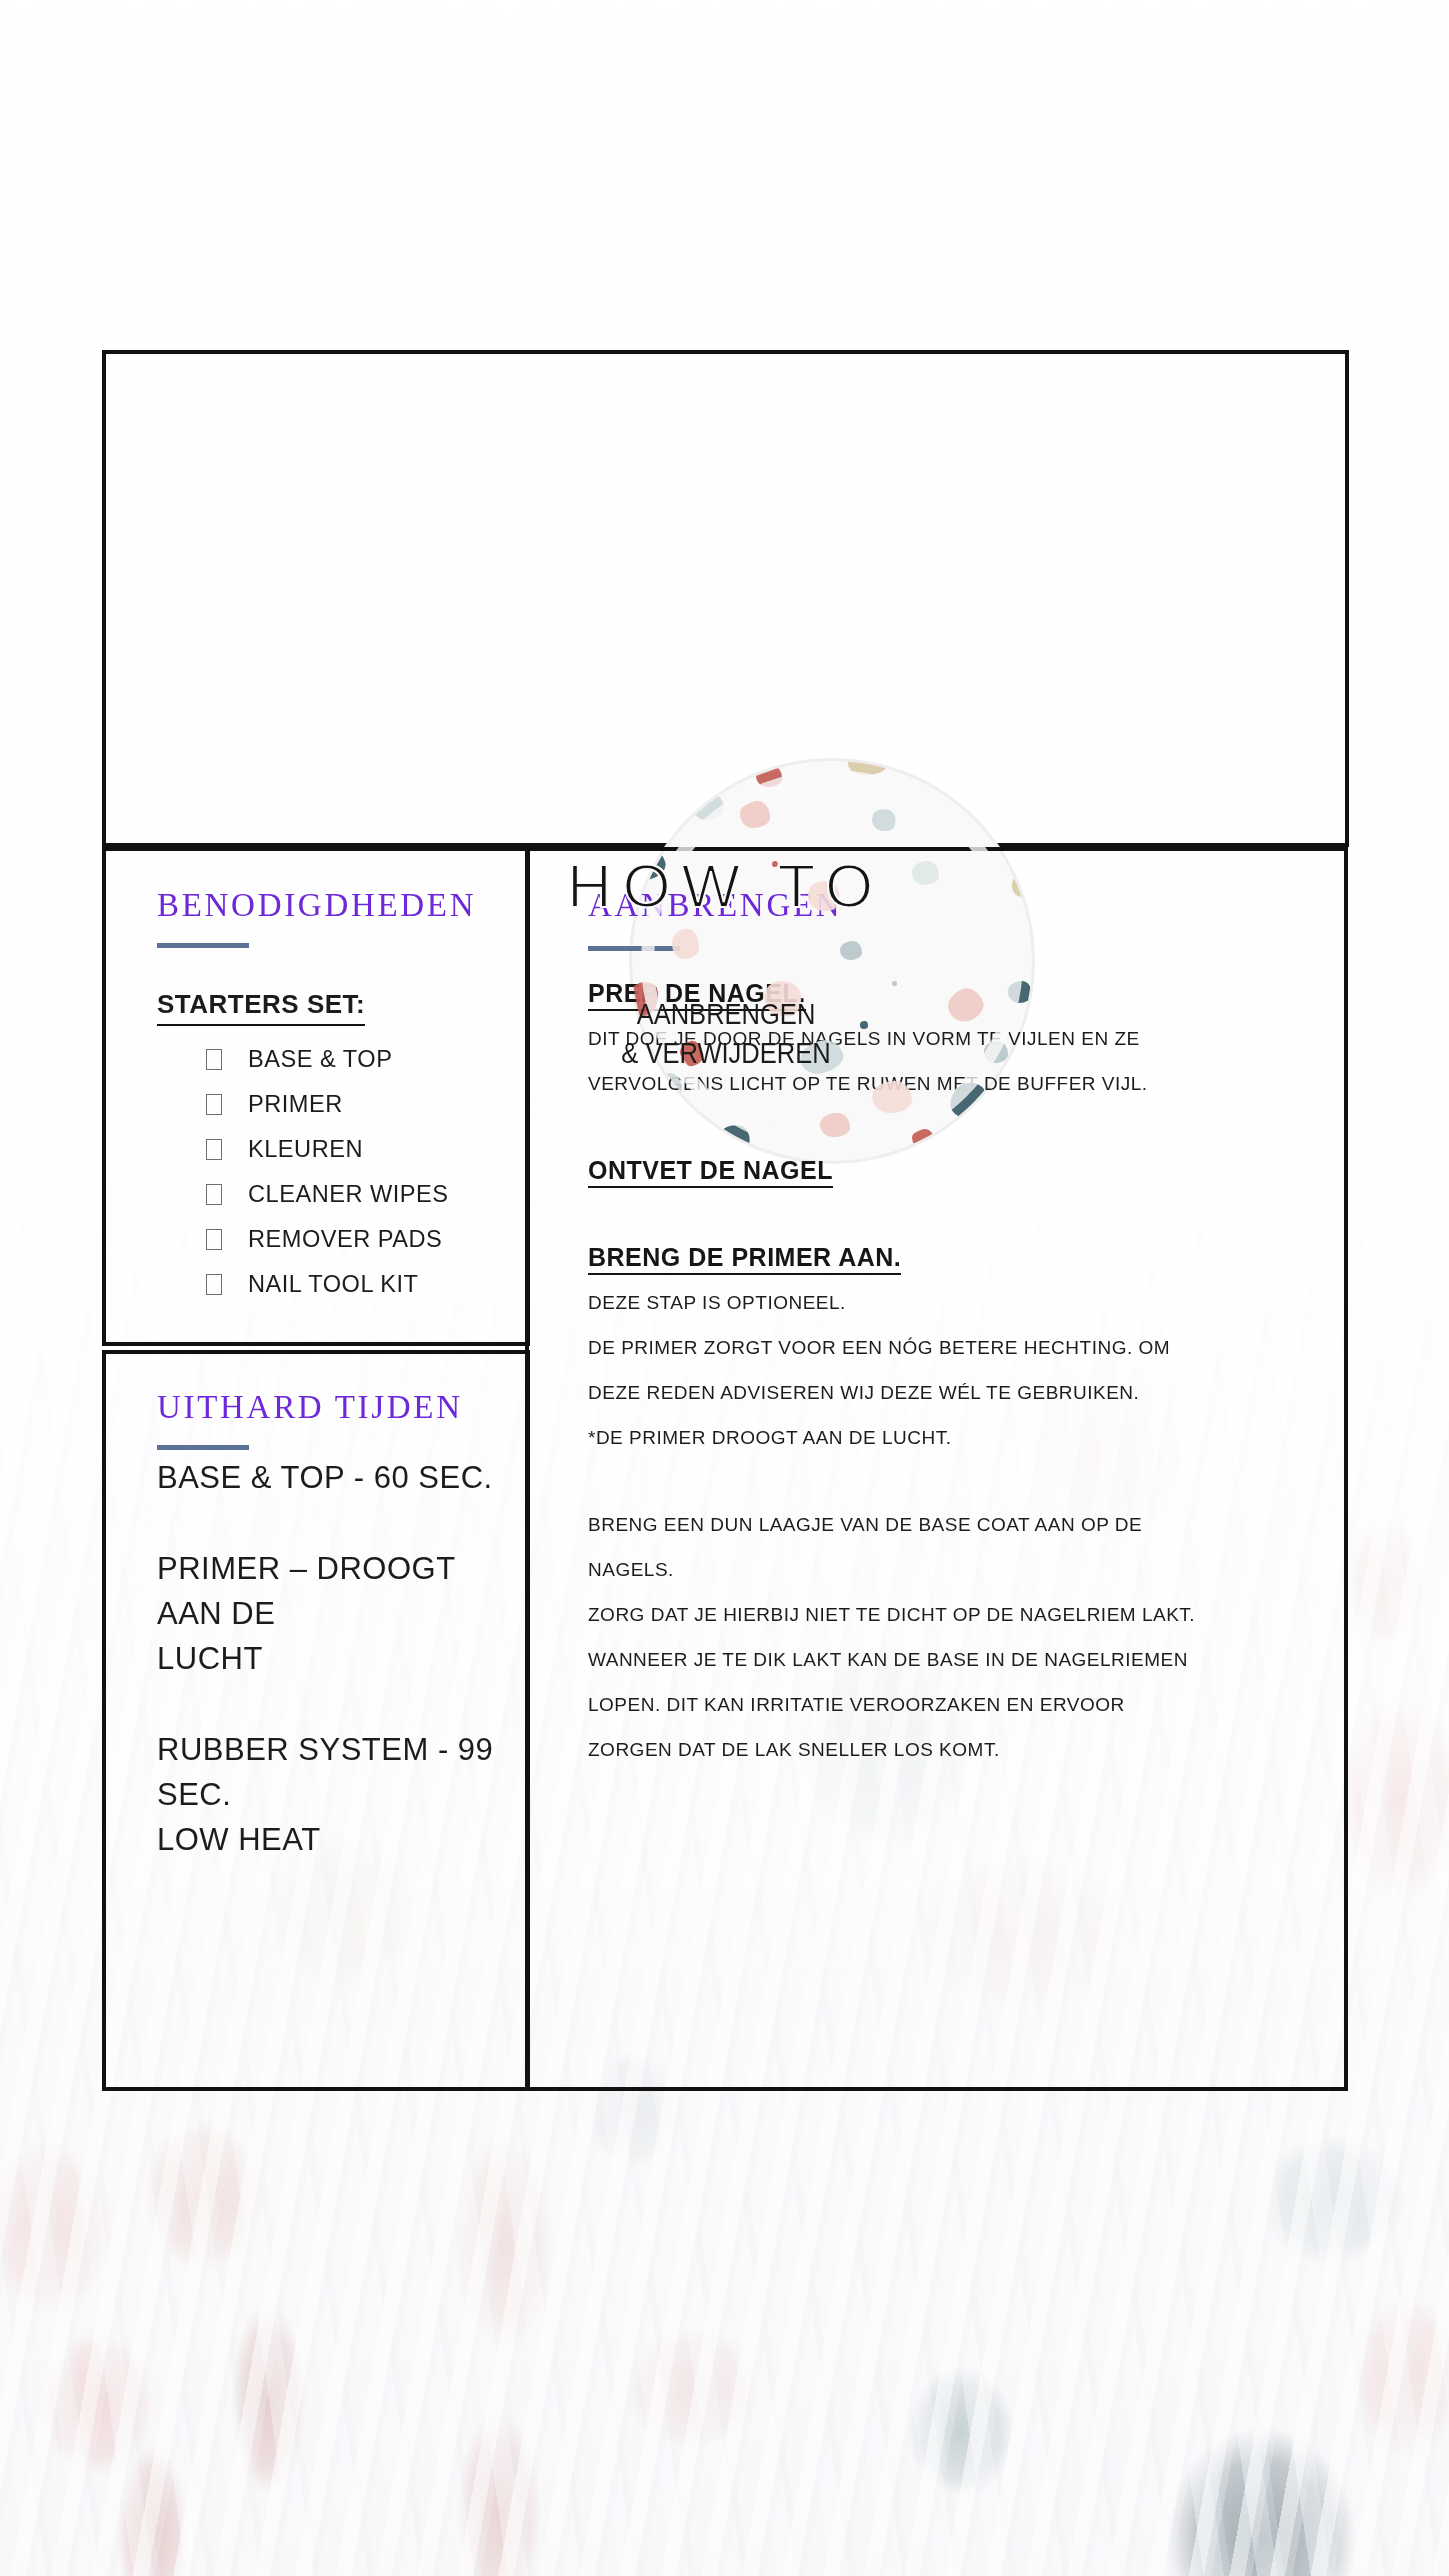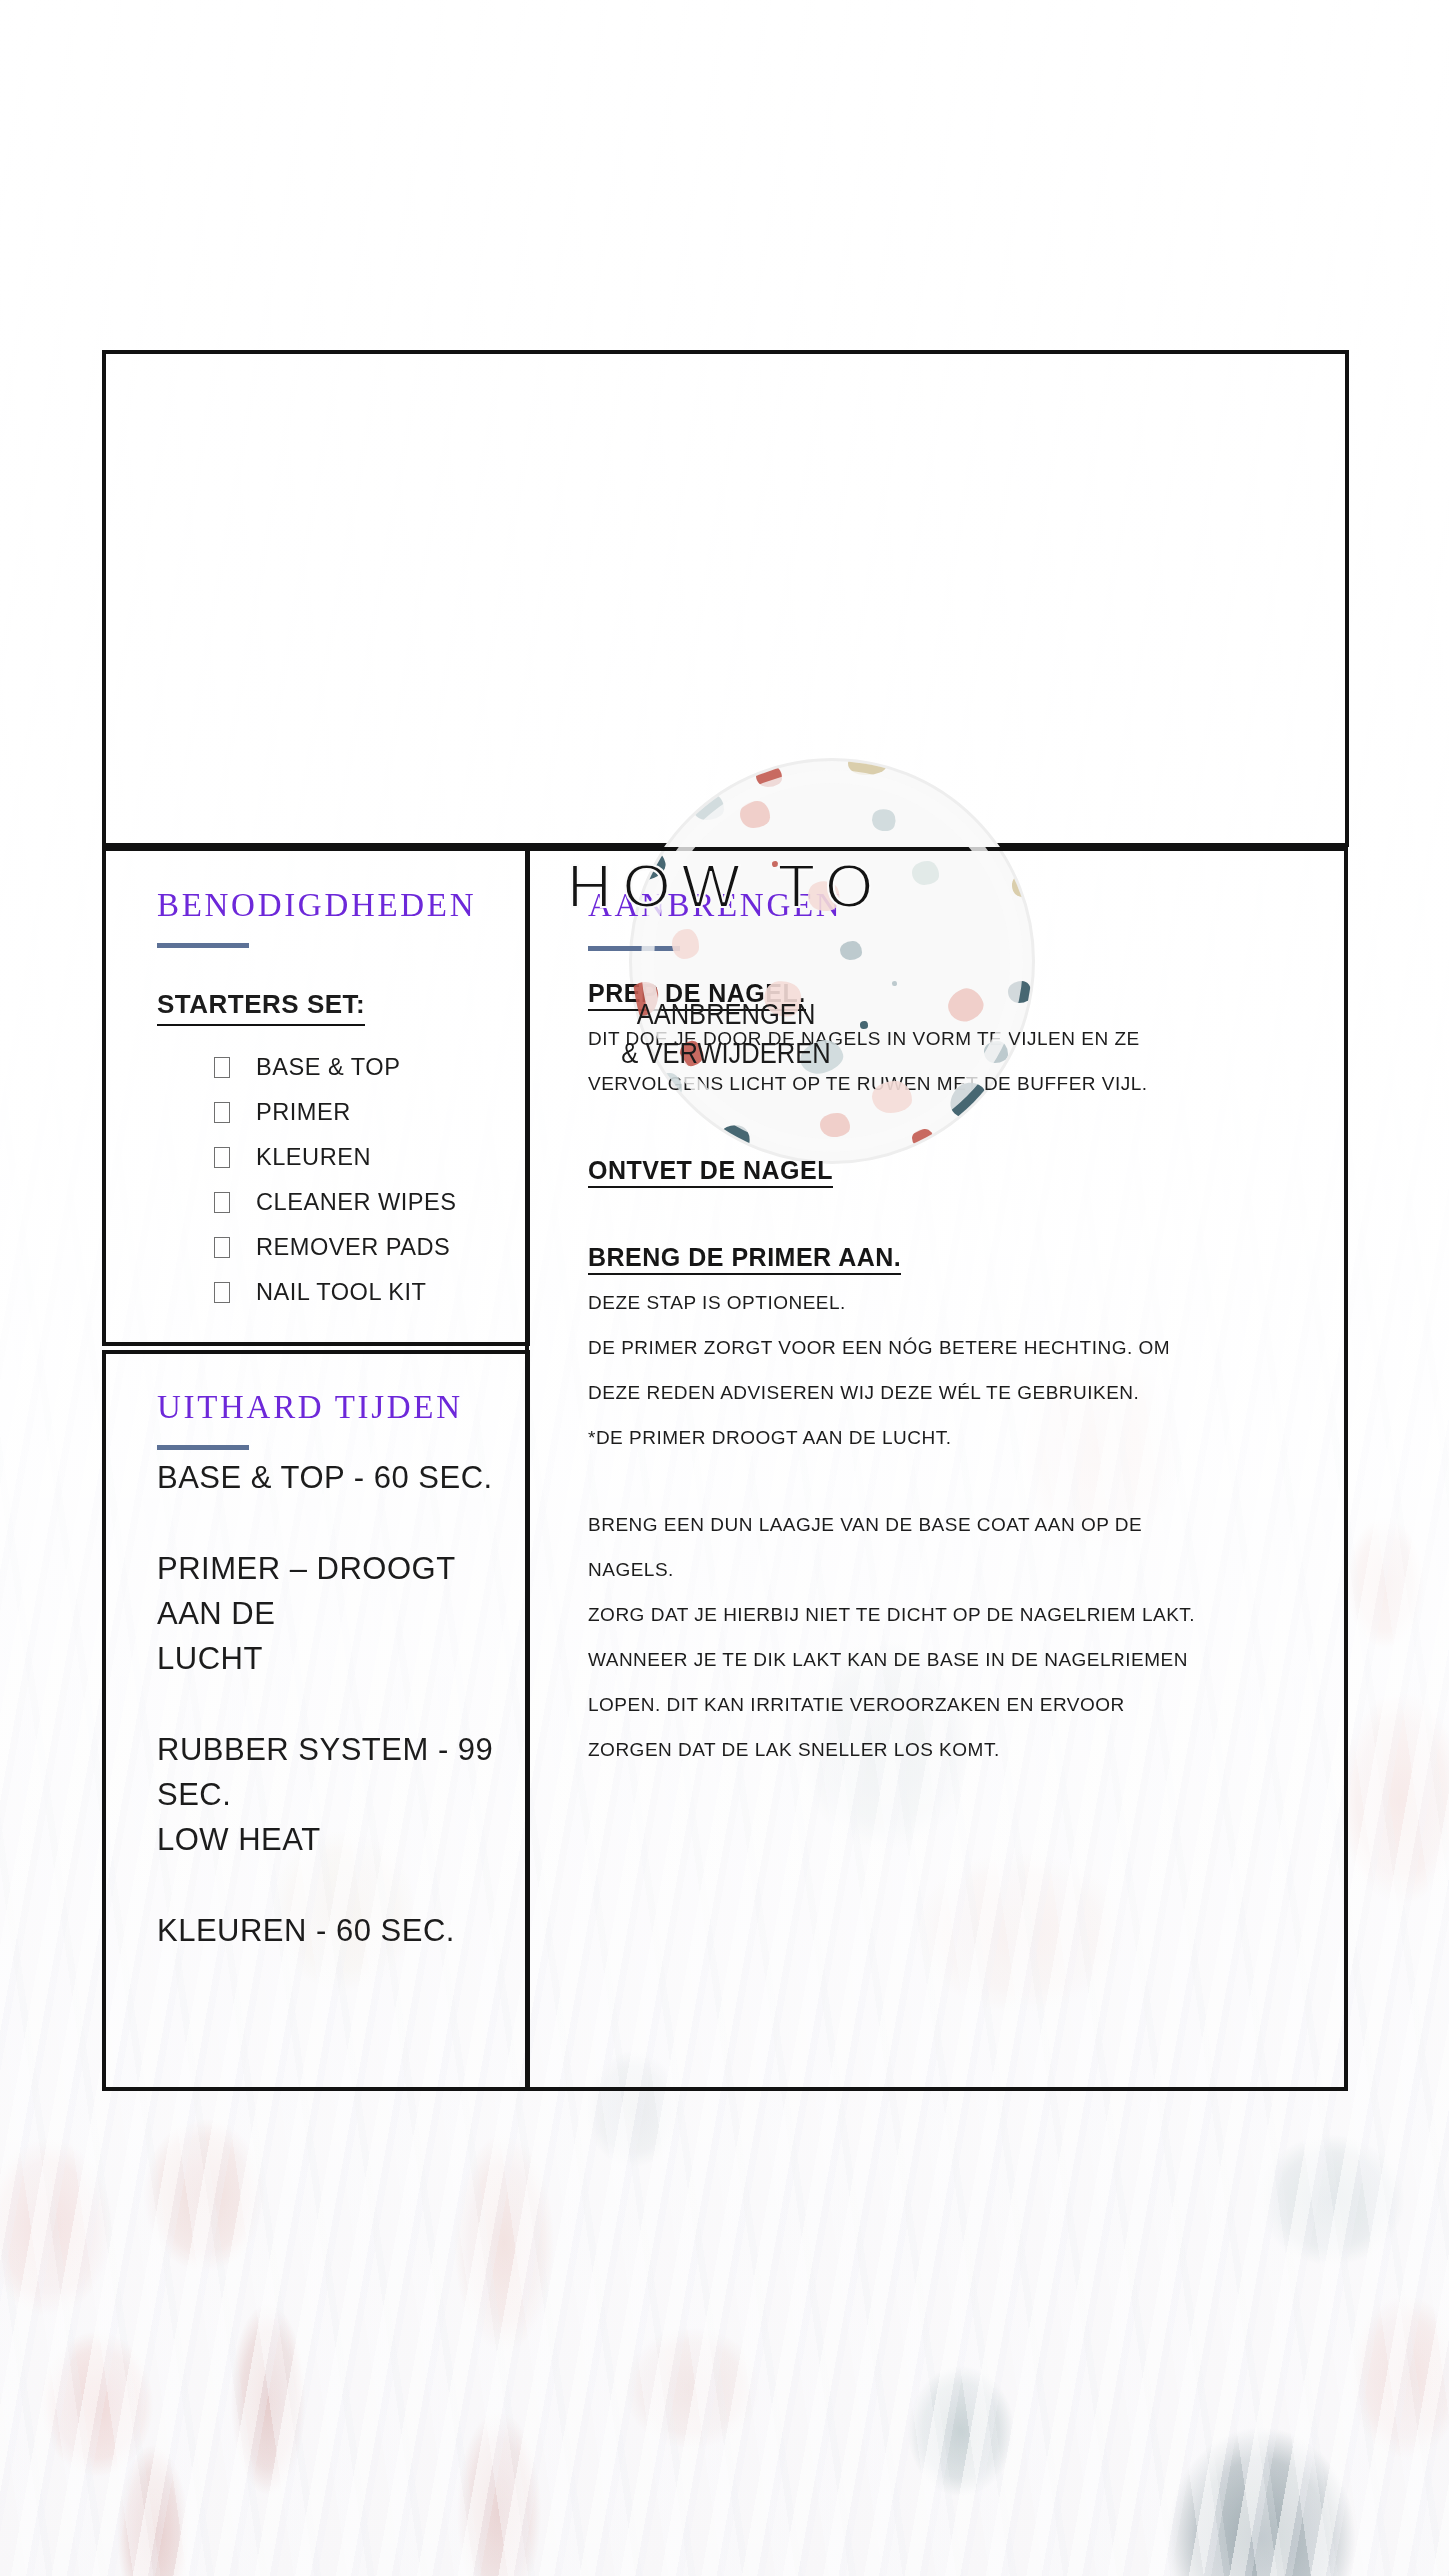--- a/index.html
+++ b/index.html
@@ -66,21 +66,21 @@
   .sec-title{
     position:absolute;font-family:"Liberation Serif","DejaVu Serif",serif;
     font-size:33px;letter-spacing:2.7px;color:#6d28d9;line-height:33px;
   }
   .rule{position:absolute;width:92px;height:5.4px;background:#5c7196;}
   
   .set-heading{
     position:absolute;left:157px;top:989px;font-size:26px;font-weight:bold;letter-spacing:0.5px;
     border-bottom:2.1px solid #111;padding-bottom:3.8px;
   }
-  .checklist{position:absolute;left:198px;top:1029px;margin:16px;padding:0;list-style:none;}
+  .checklist{position:absolute;left:198px;top:1029px;margin:8px;padding:0;list-style:none;}
   .checklist li{display:flex;align-items:center;height:45px;}
   .cbx{
     display:inline-block;width:16px;height:20.4px;border:1.6px solid #6f6f6f;box-sizing:border-box;
     margin-right:26px;flex:0 0 auto;background:transparent;
   }
   .checklist .lbl{font-size:23.6px;letter-spacing:0.5px;white-space:nowrap;}
   
   .times{position:absolute;left:157px;top:1455px;width:354px;}
   .times .entry{font-size:31px;letter-spacing:0.5px;line-height:45px;white-space:pre-line;margin:0 0 46px 0;}
   
@@ -172,21 +172,20 @@
 
   <div class="box box-uit"></div>
   <div class="sec-title" style="left:157px;top:1391px;">UITHARD TIJDEN</div>
   <div class="rule" style="left:157px;top:1445px;"></div>
   <div class="times">
     <p class="entry">BASE &amp; TOP - 60 SEC.</p>
     <p class="entry">PRIMER – DROOGT AAN DE
 LUCHT</p>
     <p class="entry">RUBBER SYSTEM - 99 SEC.
 LOW HEAT</p>
-    <p class="entry">KLEUREN - 60 SEC.</p>
   </div>
 
   <div class="box box-aan"></div>
   <div class="sec-title" style="left:588px;top:889px;">AANBRENGEN</div>
   <div class="rule" style="left:588px;top:946px;"></div>
   <div class="apply">
     <div class="sec">
       <h3><span class="u">PREP DE NAGEL.</span></h3>
       <p>DIT DOE JE DOOR DE NAGELS IN VORM TE VIJLEN EN ZE
 VERVOLGENS LICHT OP TE RUWEN MET DE BUFFER VIJL.</p>

